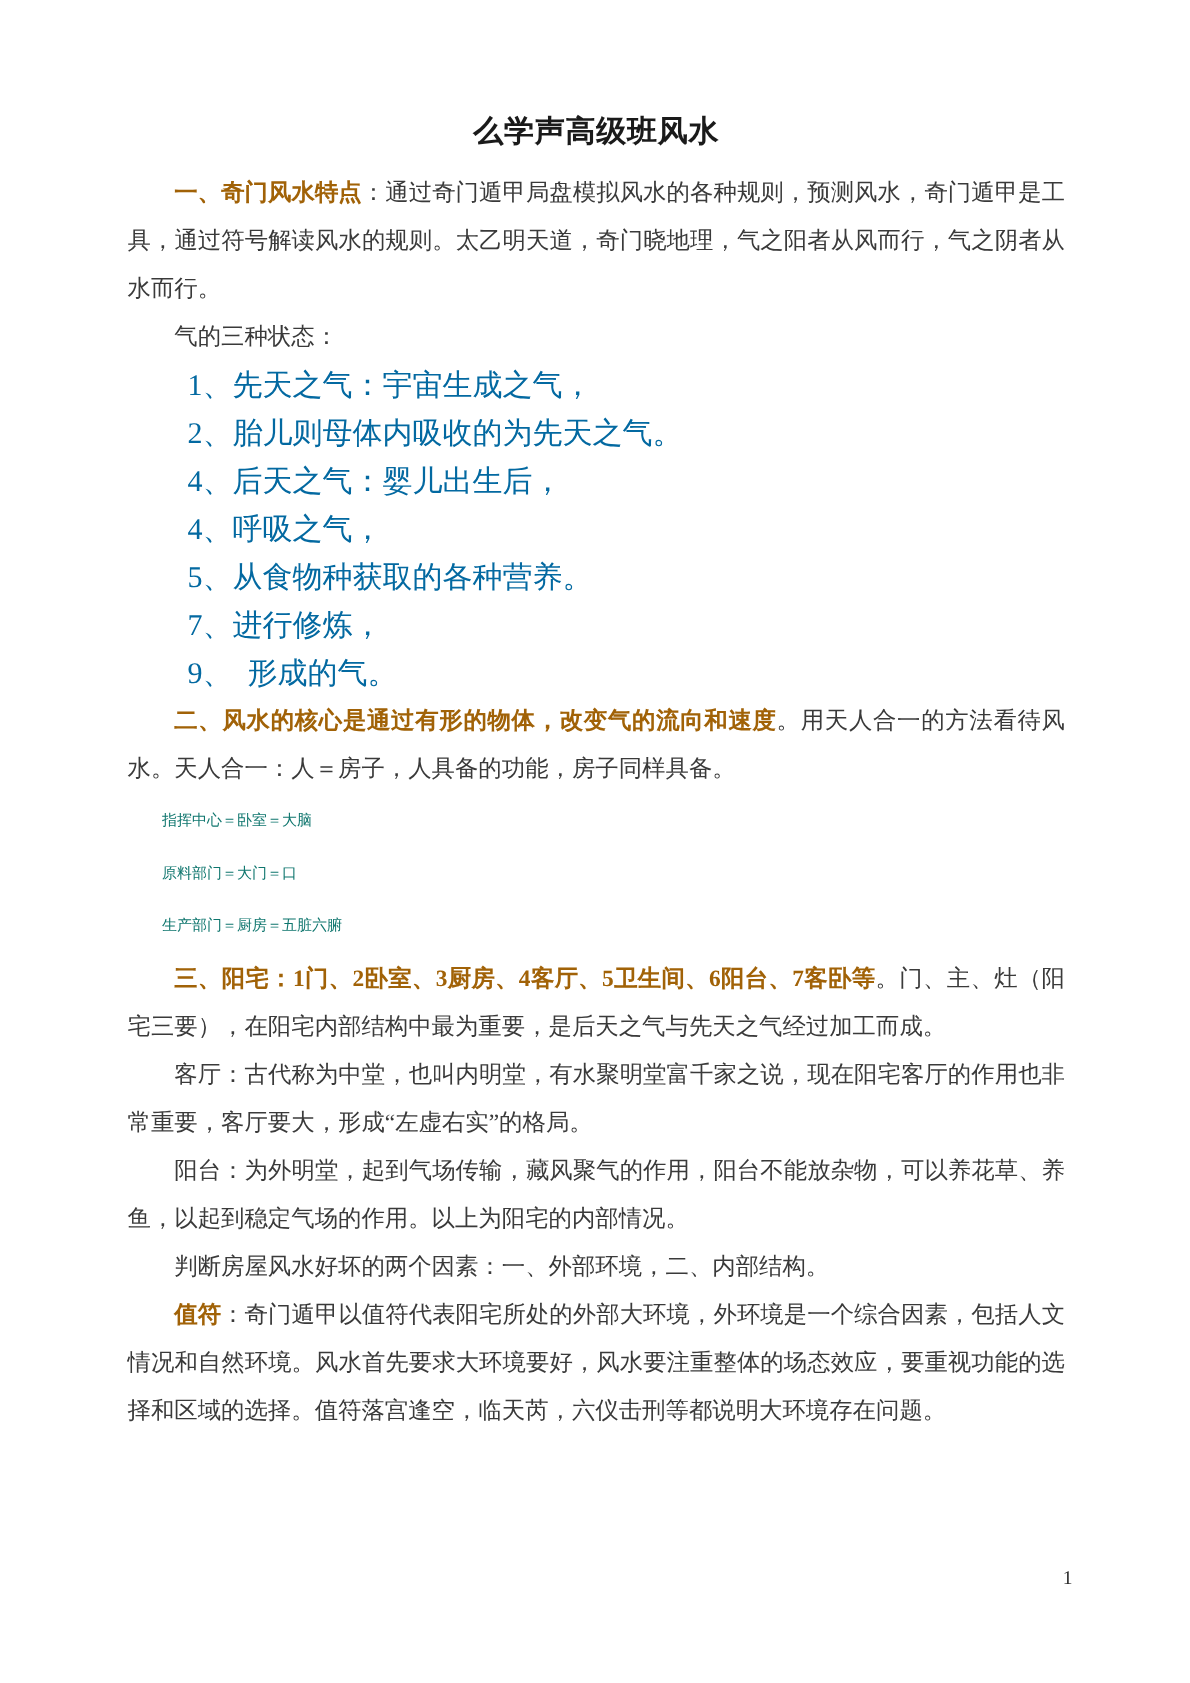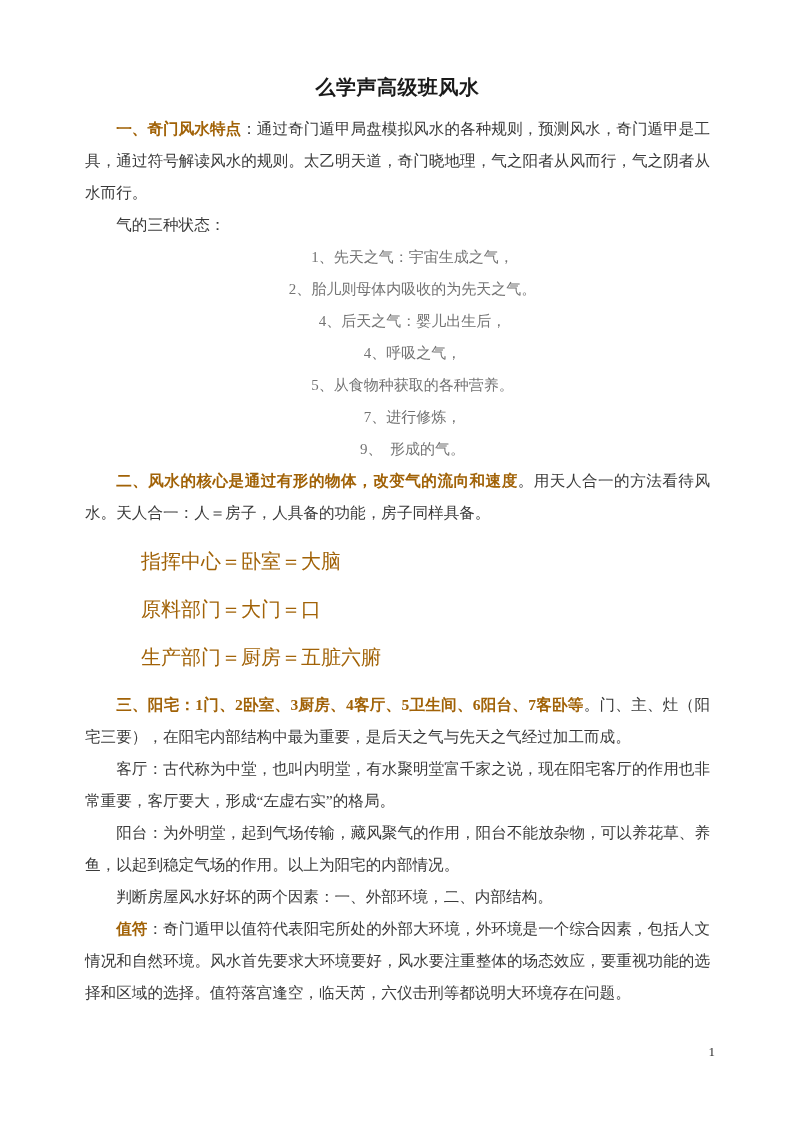--- a/index.html
+++ b/index.html
@@ -40,32 +40,31 @@
     margin: 0;
     font-size: 15.6px;
     line-height: 32px;
     text-align: justify;
     text-justify: inter-ideograph;
     color: #3a3a3a;
     text-indent: 2em;
   }
   p.list-item {
     margin: 0;
-    font-size: 15px;
+    font-size: 20px;
     line-height: 32px;
-    color: #737373;
+    color: #0369a1;
     text-indent: 2em;
     white-space: pre-wrap;
-    text-align: center;
   }
   p.eq-line {
-    margin: 16px;
-    font-size: 20px;
+    margin: 3px;
+    font-size: 10px;
     line-height: 32px;
-    color: #a16207;
+    color: #0f766e;
     text-indent: 2em;
   }
   .bold-run {
     font-weight: bold;
     color: #a16207;
   }
   .page-number {
     position: absolute;
     right: 78px;
     bottom: 62px;

